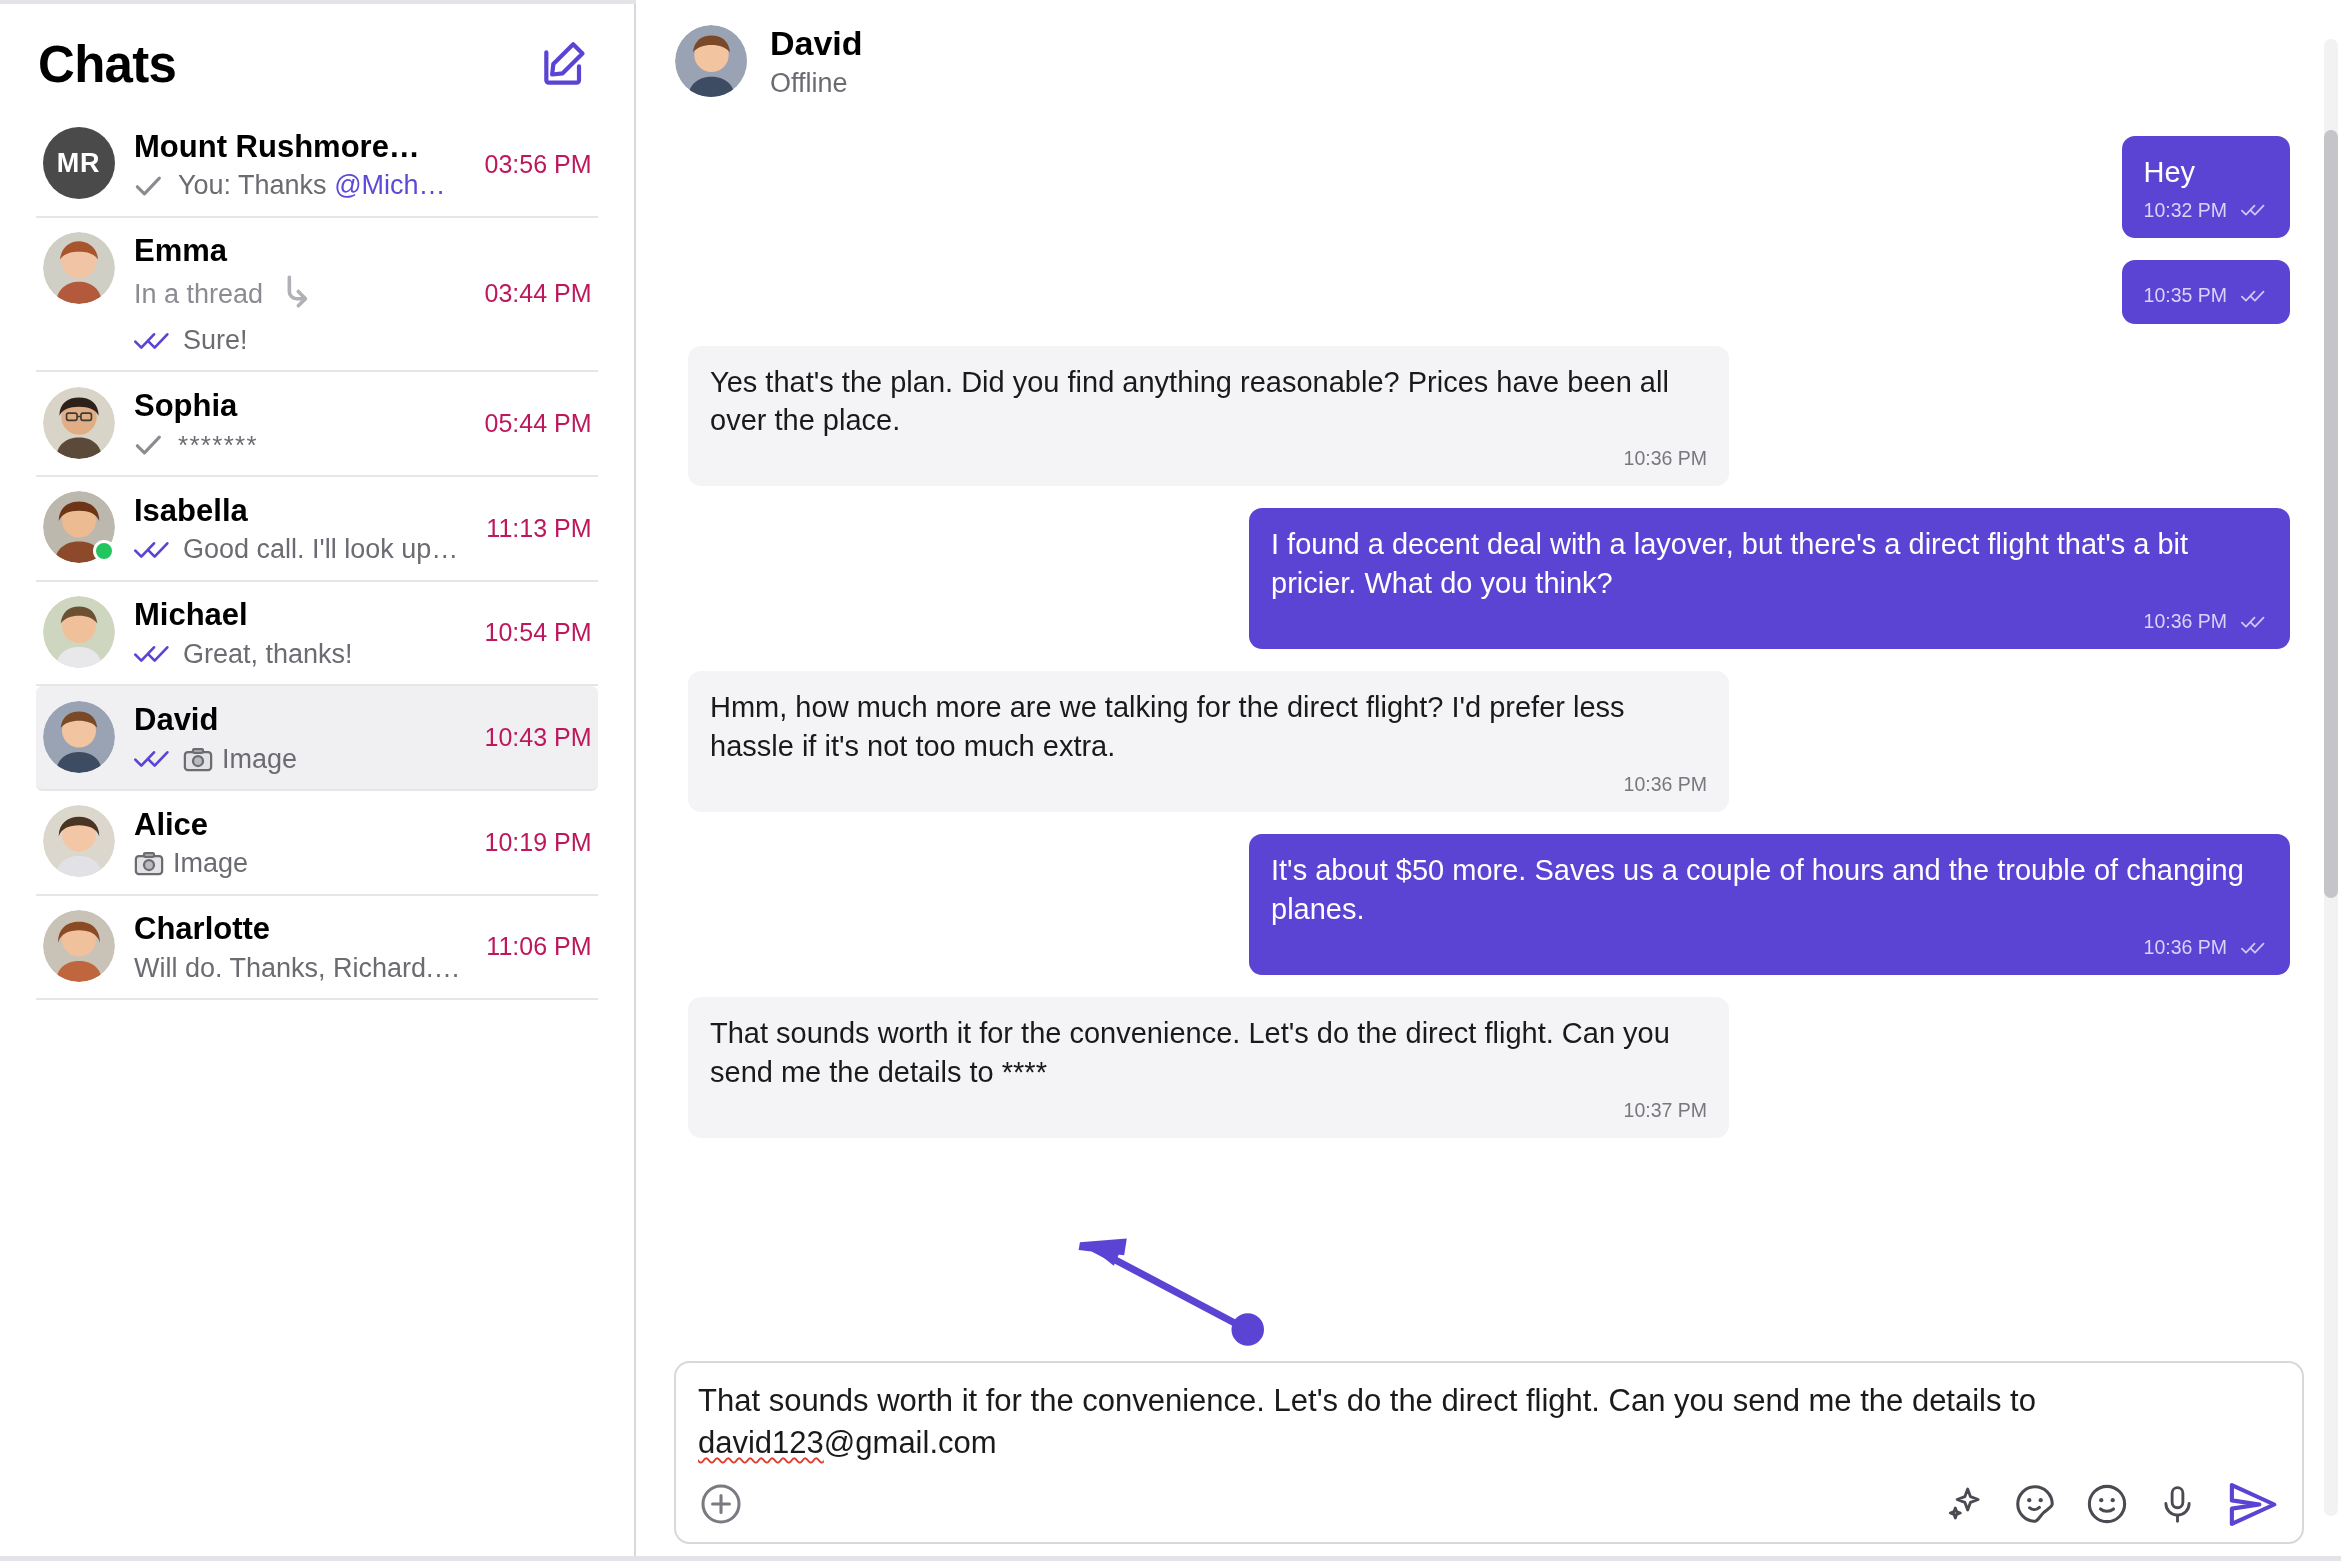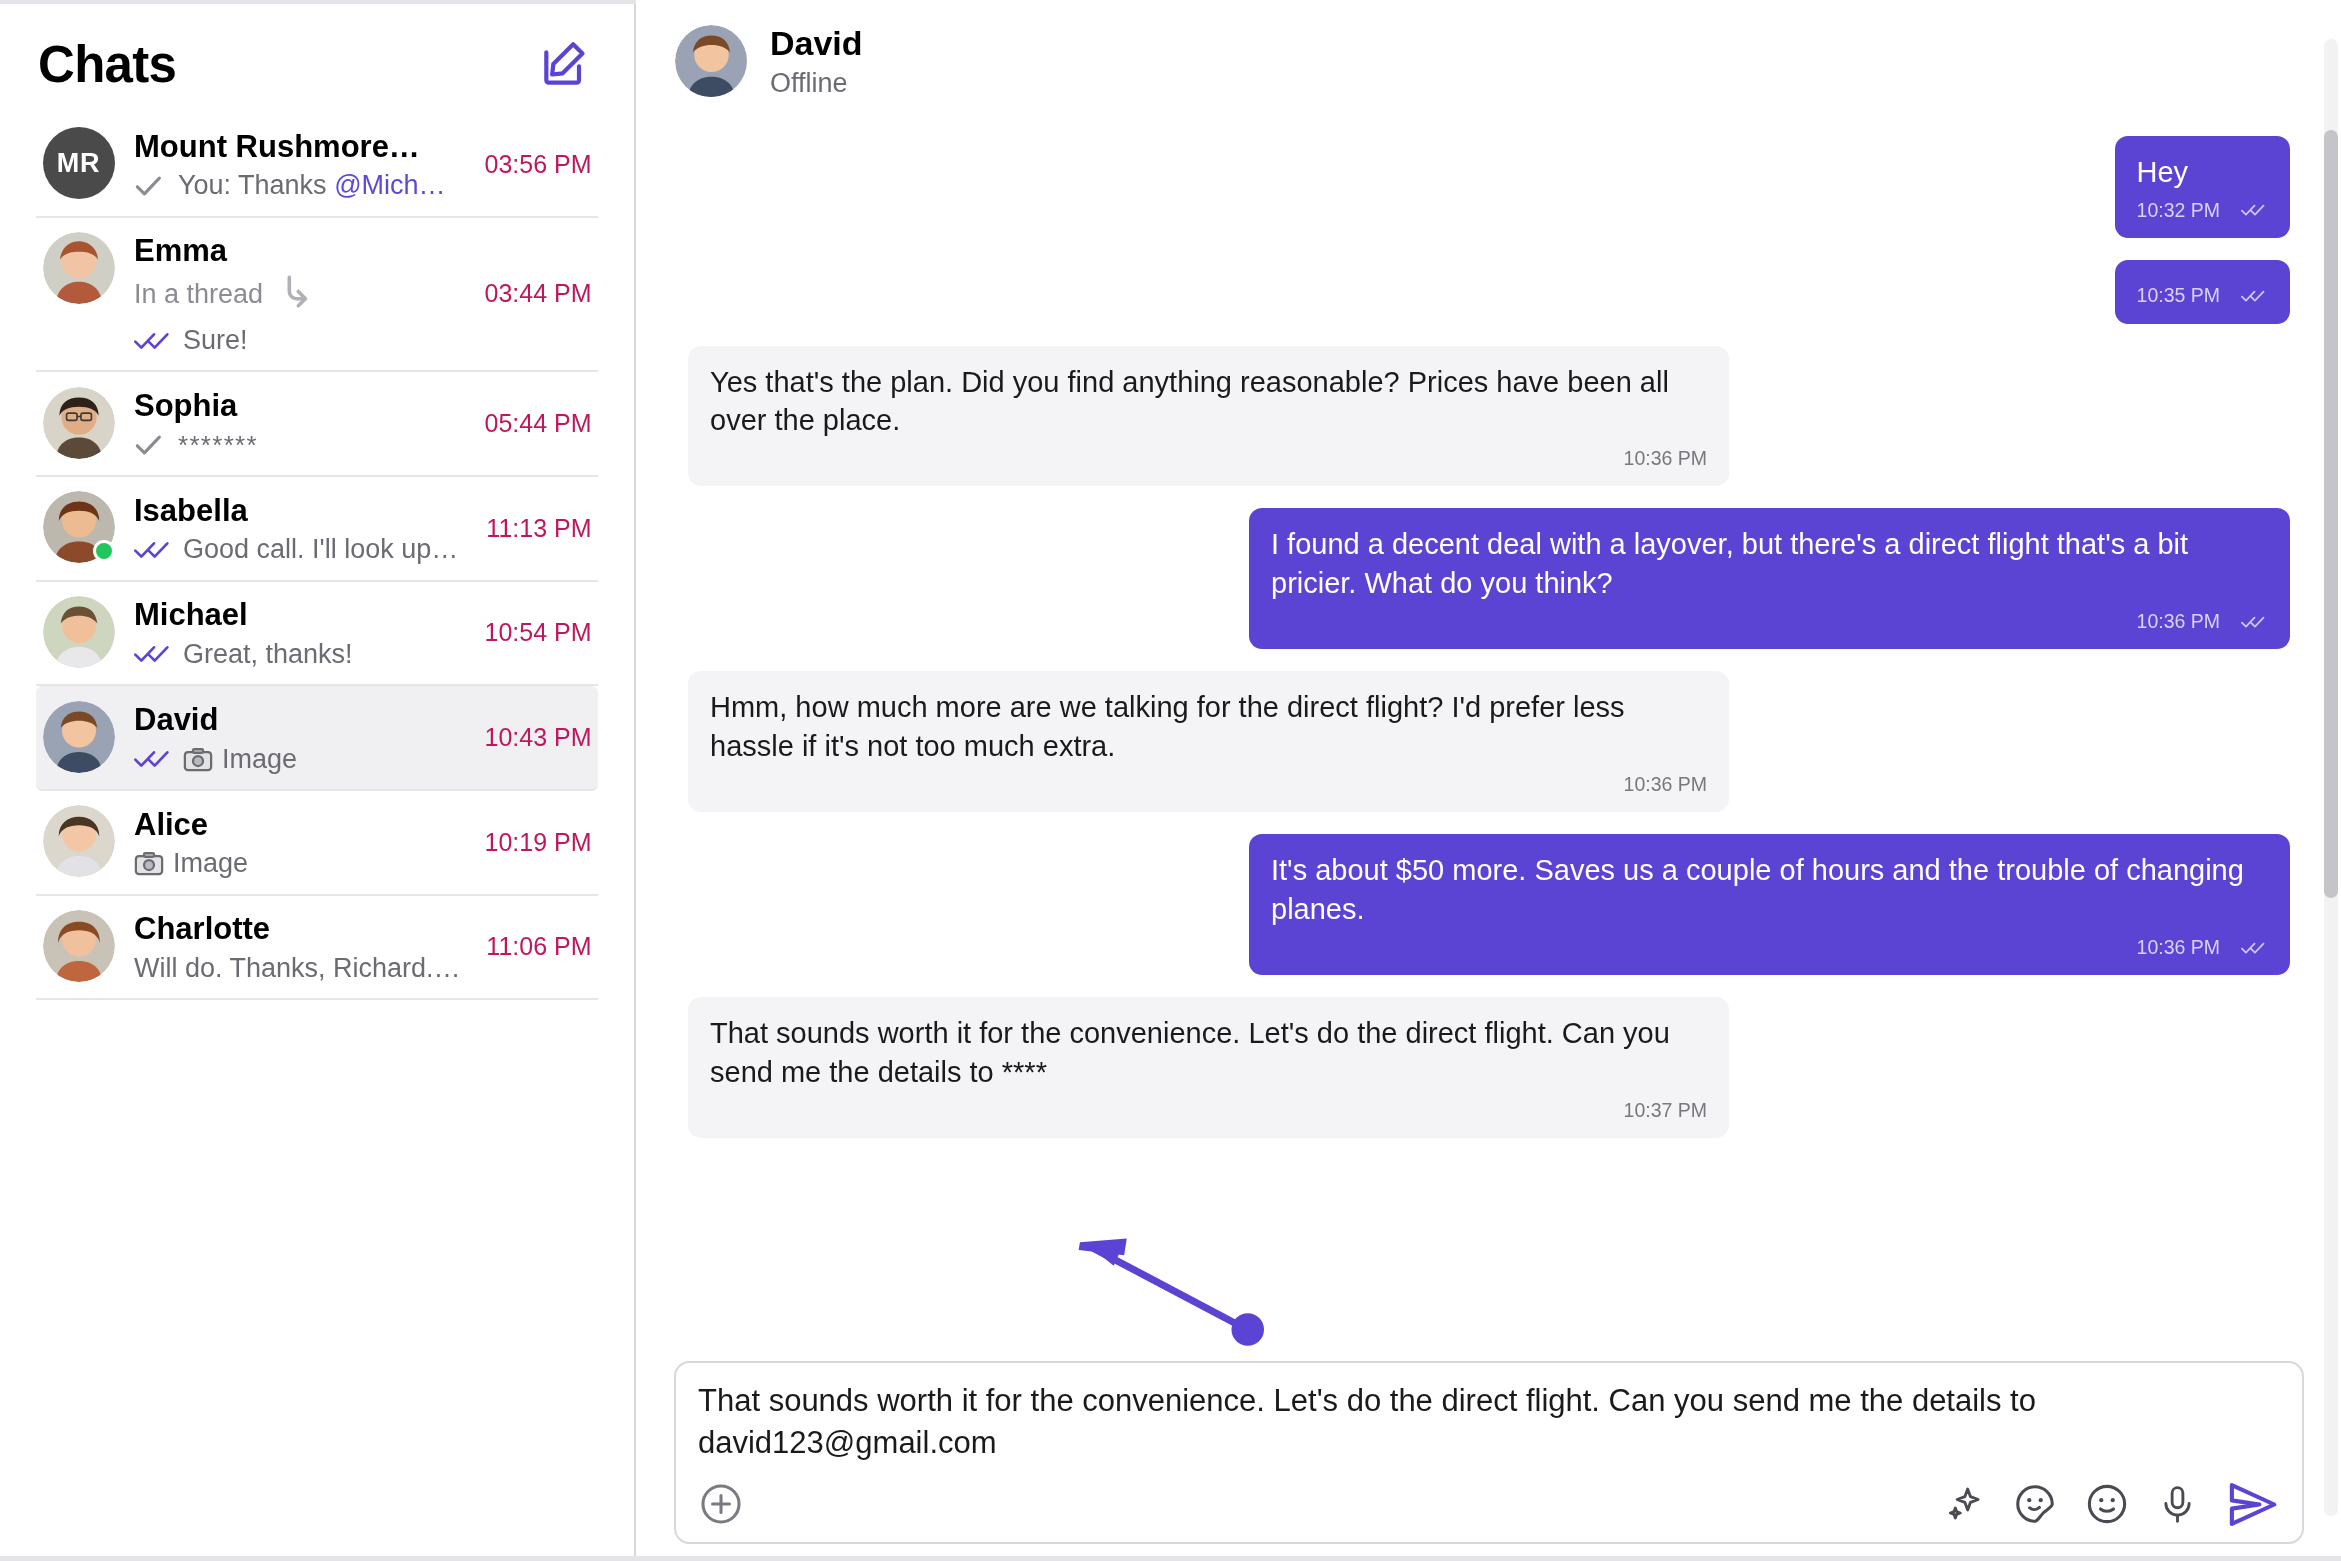--- a/index.html
+++ b/index.html
@@ -199,21 +199,21 @@
   .bubble.in {
     background: #f4f4f6;
     color: #1a1a1a;
   }
   .bubble.short { max-width: 338px; }
   .bubble-text { display: block; }
   .meta {
     display: flex;
     align-items: center;
     justify-content: flex-end;
-    gap: 21px;
+    gap: 14px;
     margin-top: 6.5px;
     font-size: 19.5px;
   }
   .bubble.out .meta { color: #d9d3f7; }
   .bubble.in .meta { color: #77777e; }
 
   
   .composer-wrap {
     padding: 0 38px 17px 38px;
   }
@@ -223,20 +223,21 @@
     background: #fff;
     padding: 17px 22px 10.4px 22px;
   }
   .composer-text {
     font-size: 31px;
     color: #1a1a1a;
     line-height: 1.35;
     min-height: 85px;
   }
   .spell {
+    text-decoration: underline;
     text-decoration-style: wavy;
     text-decoration-color: #e23b2e;
     text-decoration-thickness: 2px;
     text-underline-offset: 3.9px;
   }
   .composer-bar {
     display: flex;
     align-items: center;
     justify-content: space-between;
     margin-top: 11.7px;

